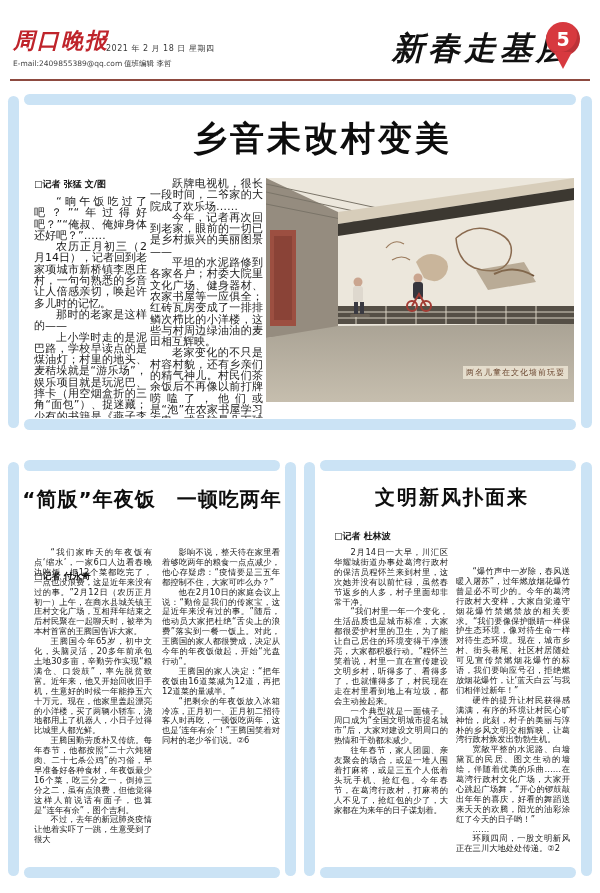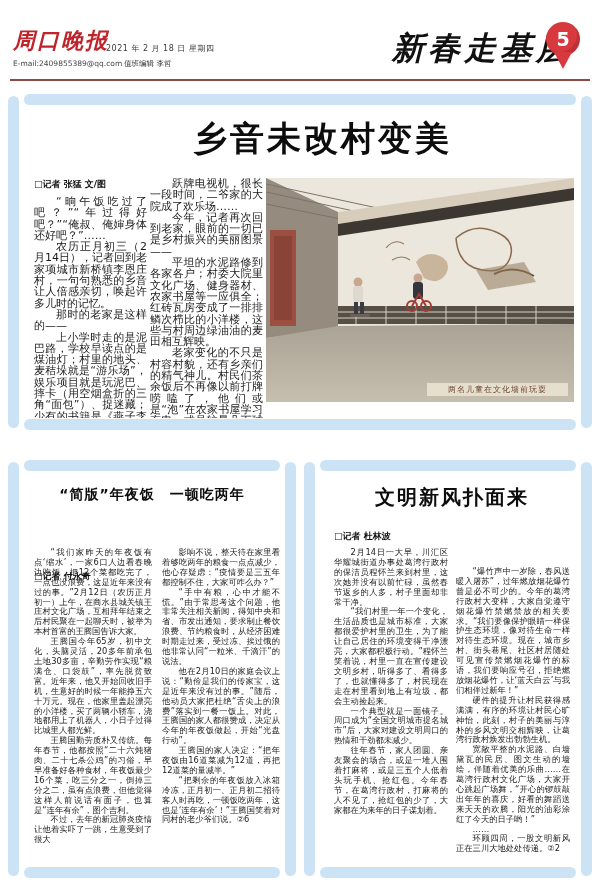--- a/index.html
+++ b/index.html
@@ -37,37 +37,37 @@
   .bar{position:absolute;background:#cbe3f5;border-radius:7px;}
   .bar.h{left:16px;right:16px;height:11px;}
   .bar.v{top:2px;bottom:2px;width:11px;}
   .bar.t{top:0;} .bar.b{bottom:0;} .bar.l{left:0;} .bar.r{right:0;}
   .headline1{
     left:0;right:0;top:22px;text-align:center;font-family:"DejaVu Serif",serif;
     font-weight:900;font-size:34px;letter-spacing:3px;color:#0d0d0d;padding-left:45px;
   }
   .headline2{
     left:0;right:0;top:26px;text-align:center;font-weight:900;
-    font-size:14px;letter-spacing:1px;color:#0d0d0d;
+    font-size:20px;letter-spacing:1px;color:#0d0d0d;
   }
   .headline3{
     left:0;right:0;top:24px;text-align:center;font-weight:900;
     font-size:20px;letter-spacing:2px;color:#0d0d0d;
   }
   .byline{font-size:9px;font-weight:700;color:#111;white-space:nowrap;}
   .col{overflow:hidden;}
   .col p{margin:0;text-indent:2em;text-align:justify;text-justify:inter-ideograph;}
   .a1 .col p{font-size:11px;line-height:11.3px;}
   .a2 .col p,.a3 .col p{font-size:8.3px;line-height:9.9px;}
   
   .photo{left:258px;top:84px;width:308px;height:224px;background:#d8d2c6;}
   .photo svg{display:block;}
   .photo-caption{
-    position:absolute;right:6px;bottom:6px;background:rgba(238,230,214,.82);
-    color:#6a462f;font-size:8px;padding:1px 21px;letter-spacing:1px;
+    position:absolute;right:6px;bottom:23px;background:rgba(238,230,214,.82);
+    color:#6a462f;font-size:8px;padding:1px 3px;letter-spacing:1px;
   }
 </style>
 </head>
 <body>
 
 <div>
 
   <div class="abs logo">周口晚报</div>
   <div class="abs hdr-date">2021 年 2 月 18 日 星期四</div>
   <div class="abs hdr-email">E-mail:2409855389@qq.com</div>
@@ -159,21 +159,20 @@
     <div class="abs byline" style="left:26px;top:70px;margin-top:40px;">□记者 付永奇</div>
 
     <div class="abs col" style="left:26px;top:88px;width:118px;height:314px;">
       <p>“我们家昨天的年夜饭有点‘缩水’，一家6口人边看春晚边吃饭，把12个菜都吃完了，一点也没浪费，这是近年来没有过的事。”2月12日（农历正月初一）上午，在商水县城关镇王庄村文化广场，互相拜年结束之后村民聚在一起聊天时，被举为本村首富的王腾国告诉大家。</p>
       <p>王腾国今年65岁，初中文化，头脑灵活，20多年前承包土地30多亩，辛勤劳作实现“粮满仓、口袋鼓”，率先脱贫致富。近年来，他又开始回收旧手机，生意好的时候一年能挣五六十万元。现在，他家里盖起漂亮的小洋楼，买了两辆小轿车，浇地都用上了机器人，小日子过得比城里人都光鲜。</p>
       <p>王腾国勤劳质朴又传统。每年春节，他都按照“二十六炖猪肉、二十七杀公鸡”的习俗，早早准备好各种食材，年夜饭最少16个菜，吃三分之一，倒掉三分之二，虽有点浪费，但他觉得这样人前说话有面子，也算是“连年有余”，图个吉利。</p>
       <p>不过，去年的新冠肺炎疫情让他着实吓了一跳，生意受到了很大</p>
     </div>
     <div class="abs col" style="left:154px;top:88px;width:118px;height:314px;">
       <p>影响不说，整天待在家里看着够吃两年的粮食一点点减少，他心存疑虑：“疫情要是三五年都控制不住，大家可咋么办？”</p>
-      <p>“手中有粮，心中才能不慌。”由于常思考这个问题，他非常关注相关新闻，得知中央和省、市发出通知，要求制止餐饮浪费、节约粮食时，从经济困难时期走过来，受过冻、挨过饿的他非常认同“一粒米、千滴汗”的说法。</p>
       <p>他在2月10日的家庭会议上说：“勤俭是我们的传家宝，这是近年来没有过的事。”随后，他动员大家把杜绝“舌尖上的浪费”落实到一餐一饭上。对此，王腾国的家人都很赞成，决定从今年的年夜饭做起，开始“光盘行动”。</p>
       <p>王腾国的家人决定：“把年夜饭由16道菜减为12道，再把12道菜的量减半。”</p>
       <p>“把剩余的年夜饭放入冰箱冷冻，正月初一、正月初二招待客人时再吃，一顿饭吃两年，这也是‘连年有余’！”王腾国笑着对同村的老少爷们说。②6</p>
     </div>
   </section>
 
   <section class="box a3" style="left:304px;top:460px;width:288px;height:418px;">
     <div class="bar h t"></div>
     <div class="bar h b"></div>
     <div class="bar v l"></div>

